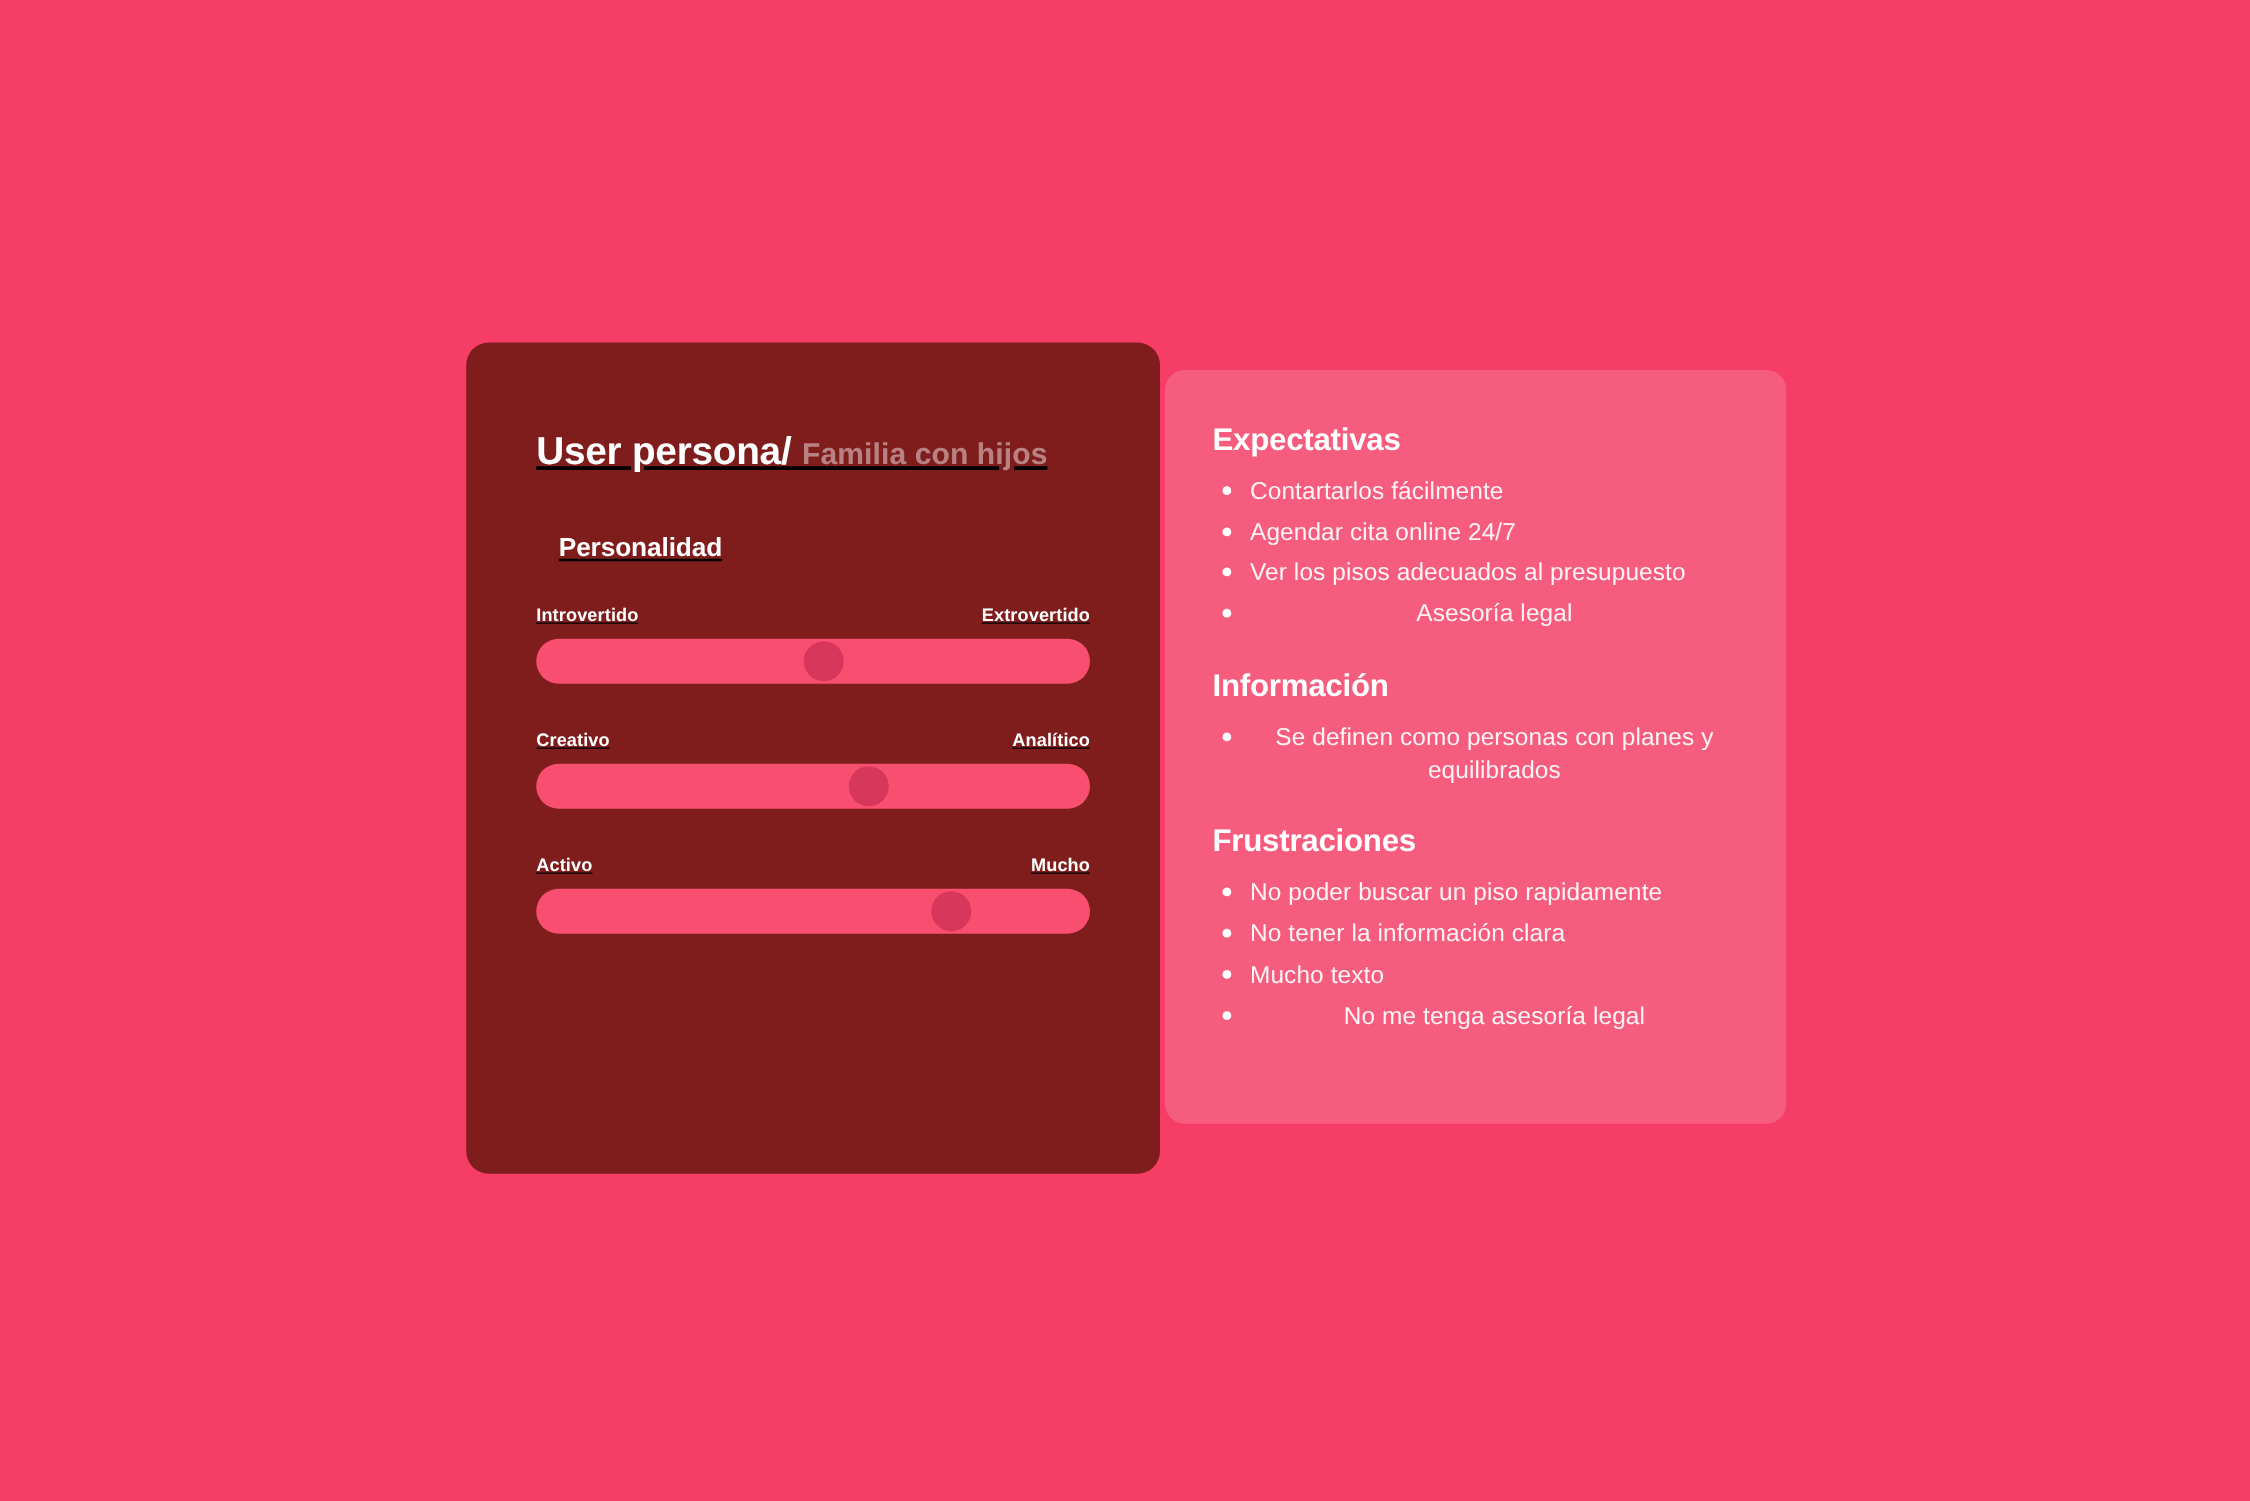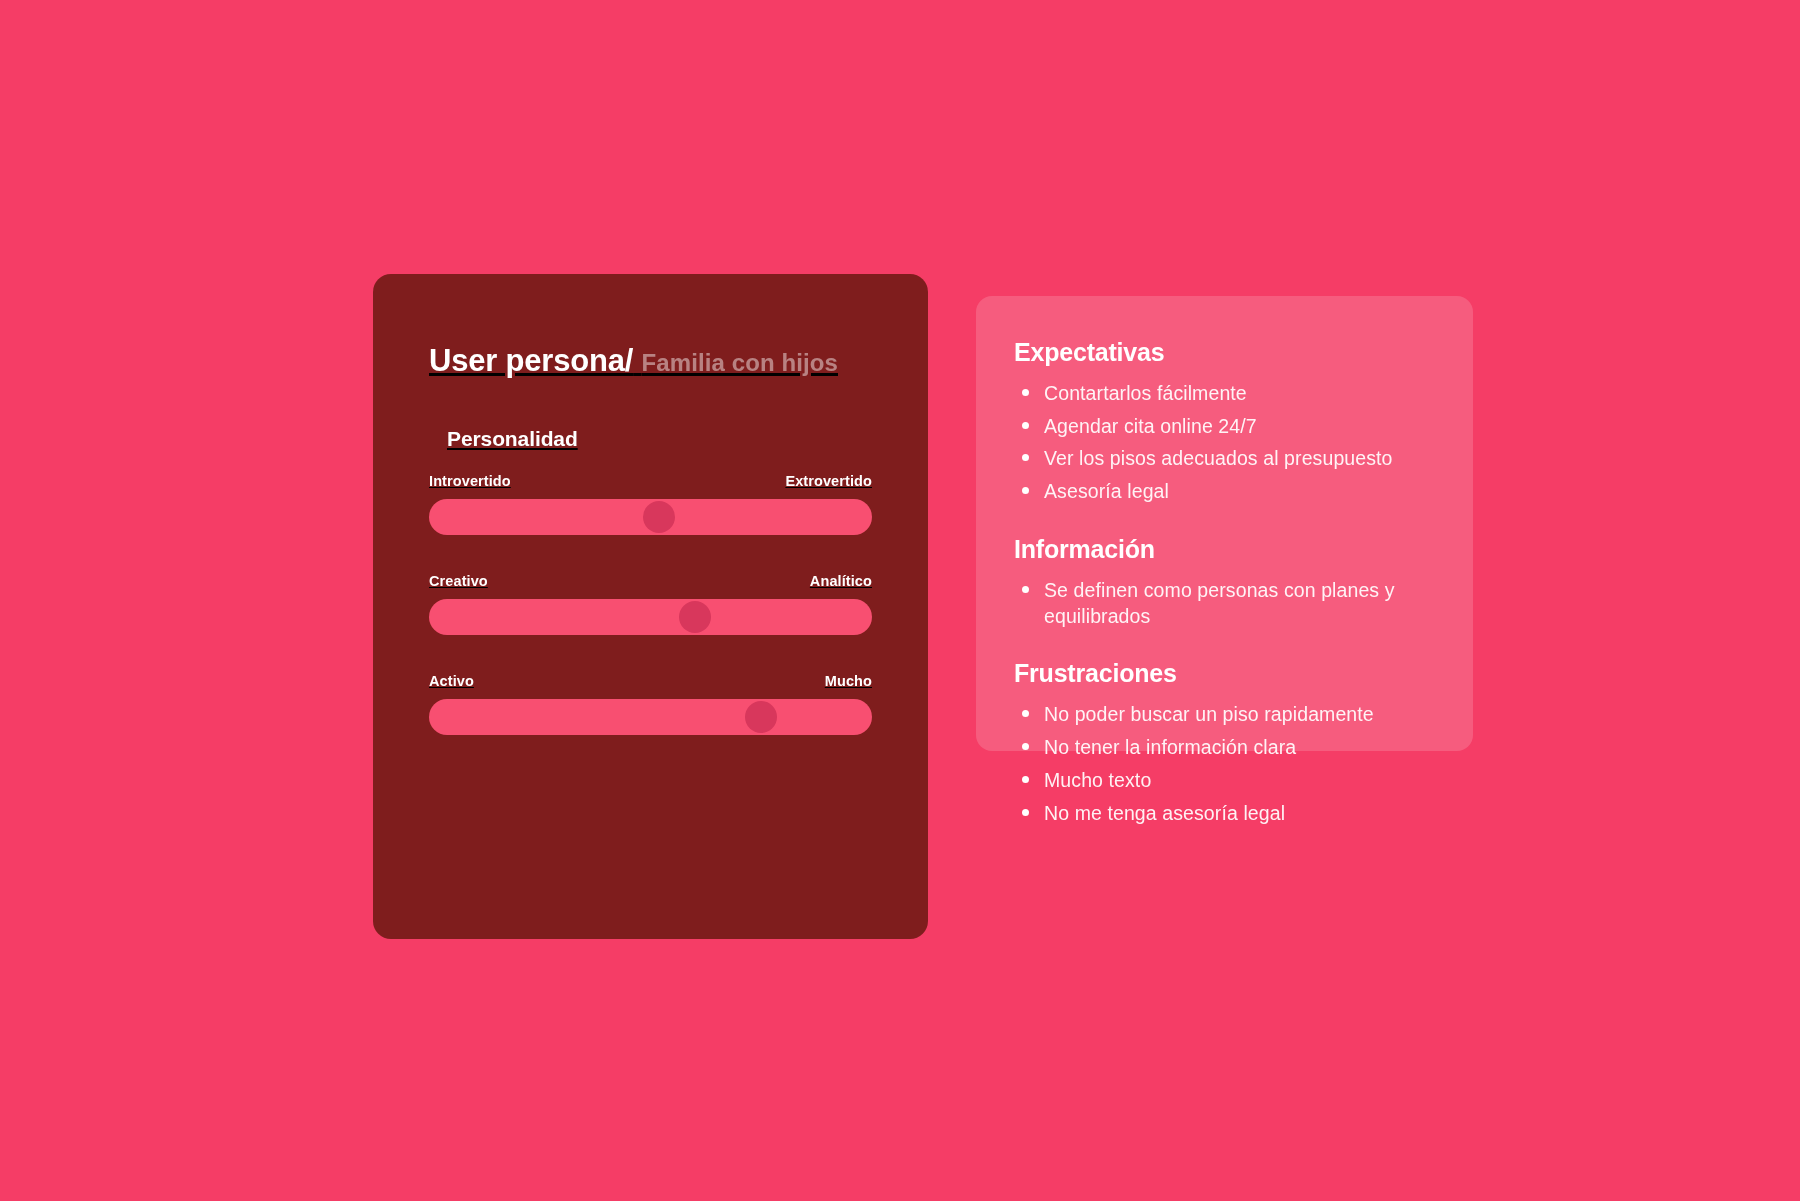--- a/index.html
+++ b/index.html
@@ -55,21 +55,21 @@
 
   .section-label {
     margin: 48px 0 0 18px;
     font-size: 21px;
     font-weight: bold;
     color: #ffffff;
     letter-spacing: -0.1px;
   }
 
   #slider-group {
-    margin-top: 22px;
+    margin-top: 34px;
   }
 
   .slider-row {
     margin-bottom: 38px;
   }
   .slider-row:last-child {
     margin-bottom: 0;
   }
 
   .slider-labels {
@@ -100,26 +100,25 @@
     border-radius: 50%;
     background: #d8375c;
   }
 
   
   #detail-panel {
     position: absolute;
     left: 932px;
     top: 296px;
     width: 497px;
-    height: 455px;
+    height: 603px;
     border-radius: 16px;
     background: rgba(255, 255, 255, 0.16);
     box-sizing: border-box;
     padding: 42px 38px 16px 38px;
-    margin-left: 44px;
   }
 
   .panel-section {
     margin-bottom: 30px;
   }
   .panel-section:last-child {
     margin-bottom: 0;
   }
 
   .panel-heading {
@@ -140,20 +139,21 @@
     position: relative;
     padding-left: 30px;
     margin-bottom: 7px;
     font-size: 19.5px;
     line-height: 1.32;
     color: rgba(255, 255, 255, 0.93);
     letter-spacing: 0.1px;
   }
   .panel-list li:last-child {
     margin-bottom: 0;
+    text-align: center;
   }
   .panel-list li::before {
     content: "";
     position: absolute;
     left: 8px;
     top: 8px;
     width: 7px;
     height: 7px;
     border-radius: 50%;
     background: #ffffff;

